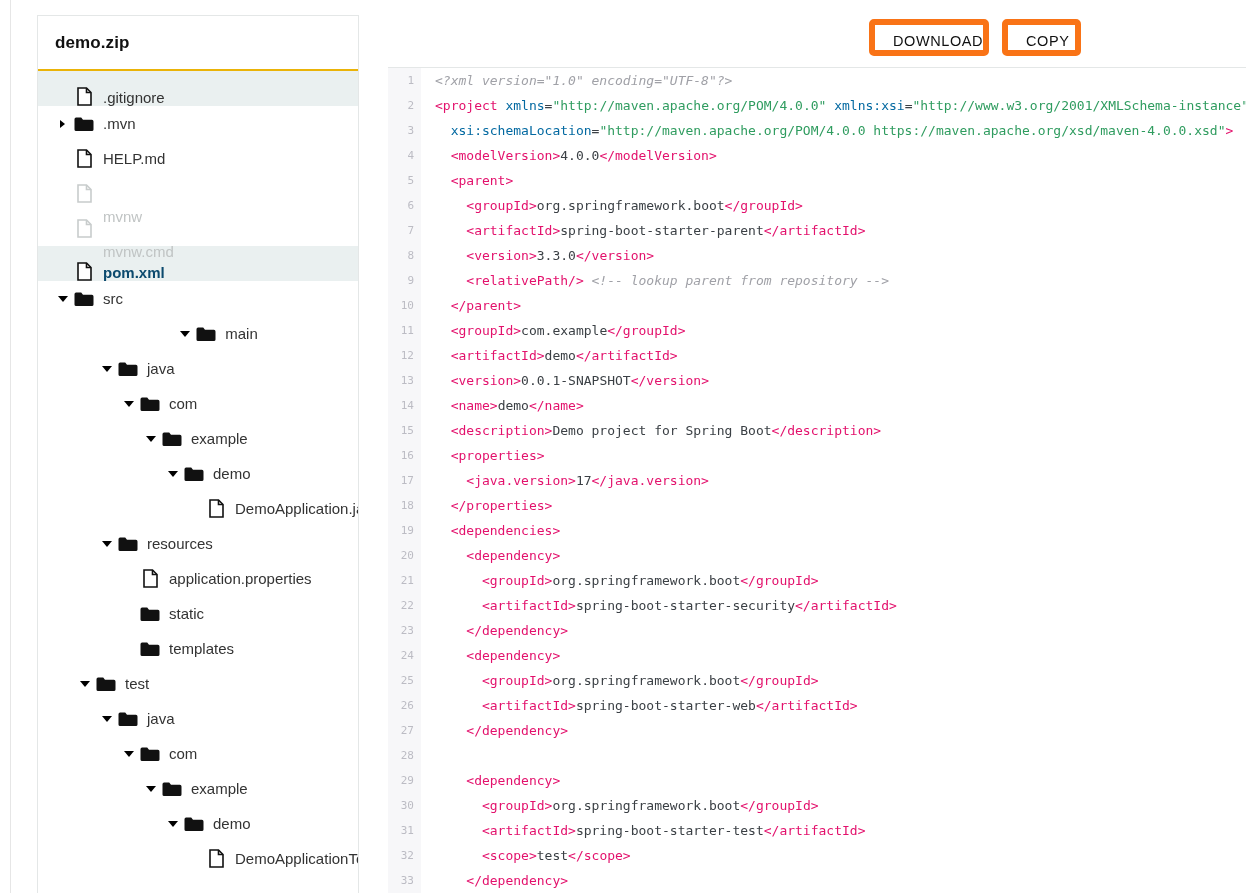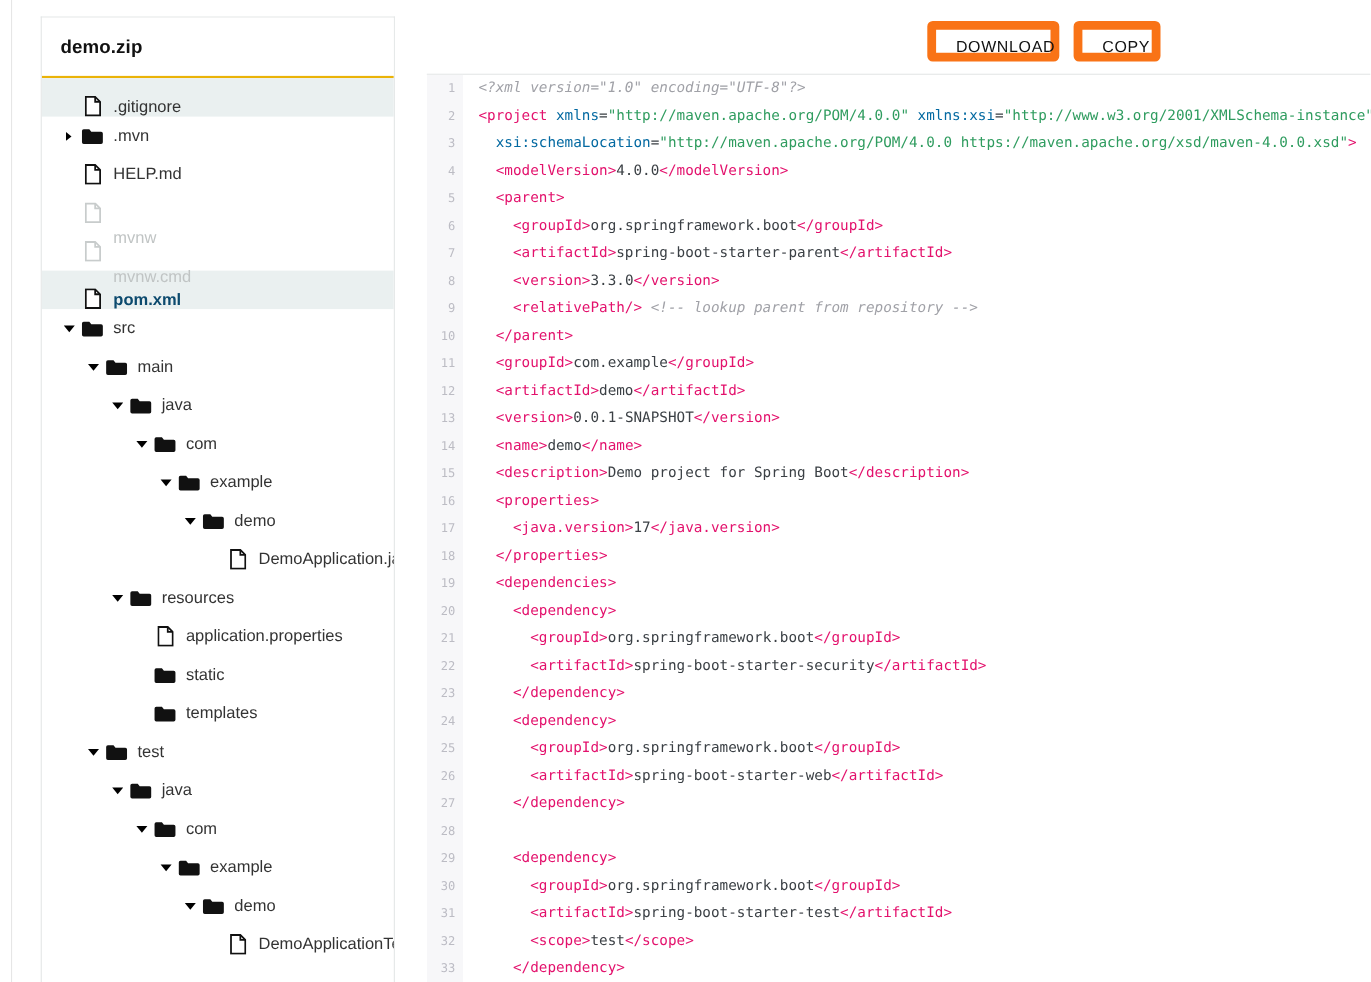--- a/index.html
+++ b/index.html
@@ -99,29 +99,30 @@
   #topbar {
     position: absolute;
     left: 380px; top: 0;
     right: 0; height: 67px;
   }
   .btn {
     position: absolute;
     top: 19px;
     height: 37px;
     background: #ffffff;
-    border: 8px solid #f97316;
+    border: 6px solid #f97316;
     border-radius: 5px;
     font-family: "Liberation Sans", sans-serif;
     font-size: 14.5px;
     letter-spacing: .6px;
     color: #111111;
     cursor: pointer;
     padding: 0 18px;
     line-height: 33px;
+    margin-left: 26px;
   }
   #btn-download { left: 463px; width: 120px; }
   #btn-copy     { left: 596px; width: 79px; }
 
   
   #codepanel {
     position: absolute;
     left: 388px; top: 67px;
     right: 0; bottom: 0;
     background: #ffffff;
@@ -246,21 +247,21 @@
           <span class="arrow-slot">
             <span class="tri open"></span>
           </span>
           <span class="icon-slot">
             <svg width="20" height="16" viewBox="0 0 20 16" aria-hidden="true">
               <path d="M0.5 3.2 A1.6 1.6 0 0 1 2.1 1.6 H7.2 L9.0 3.8 H17.9 A1.6 1.6 0 0 1 19.5 5.4 V13.4 A1.6 1.6 0 0 1 17.9 15 H2.1 A1.6 1.6 0 0 1 0.5 13.4 Z" fill="#111"></path>
             </svg>
           </span>
           <span class="label">src</span>
         </li>
-        <li class="node" style="padding-left: 39px;">
+        <li class="node" style="padding-left: 39px; justify-content: center;">
           <span class="arrow-slot">
             <span class="tri open"></span>
           </span>
           <span class="icon-slot">
             <svg width="20" height="16" viewBox="0 0 20 16" aria-hidden="true">
               <path d="M0.5 3.2 A1.6 1.6 0 0 1 2.1 1.6 H7.2 L9.0 3.8 H17.9 A1.6 1.6 0 0 1 19.5 5.4 V13.4 A1.6 1.6 0 0 1 17.9 15 H2.1 A1.6 1.6 0 0 1 0.5 13.4 Z" fill="#111"></path>
             </svg>
           </span>
           <span class="label">main</span>
         </li>

